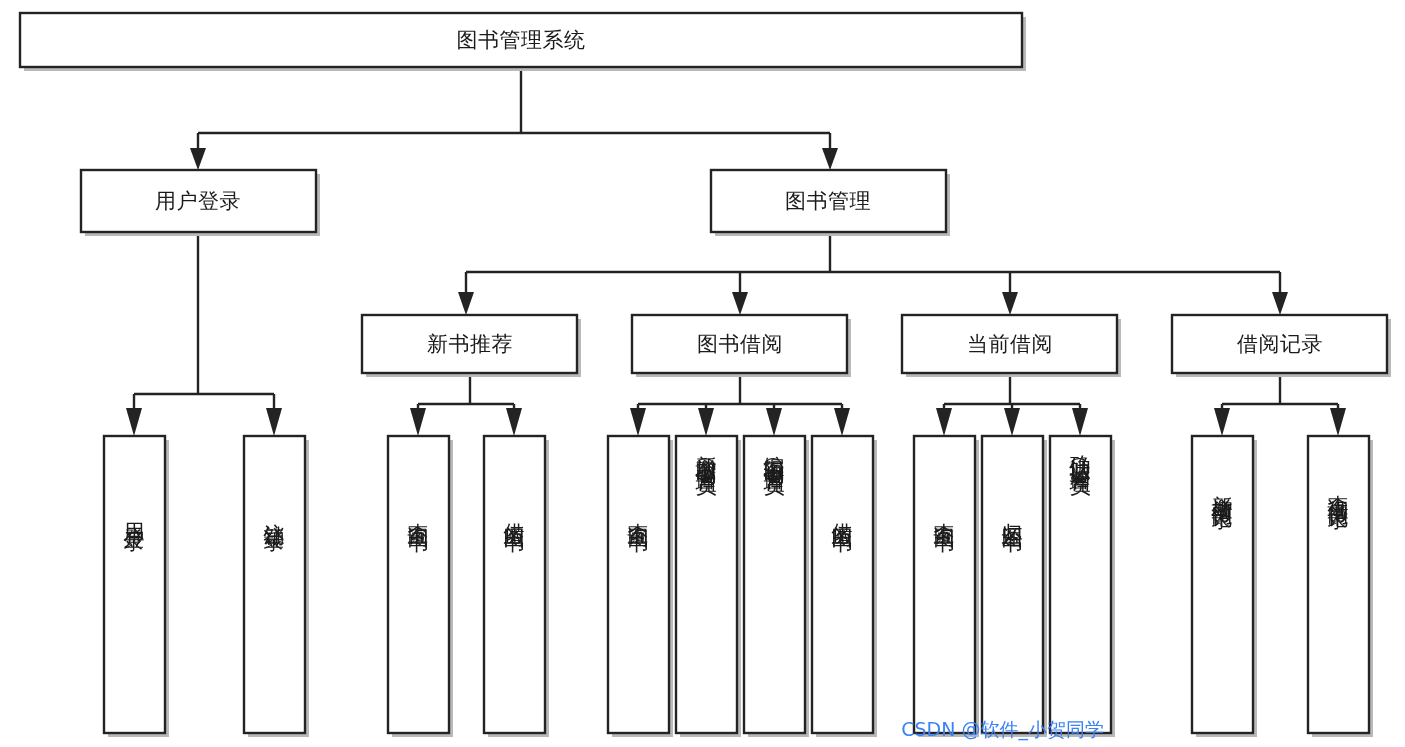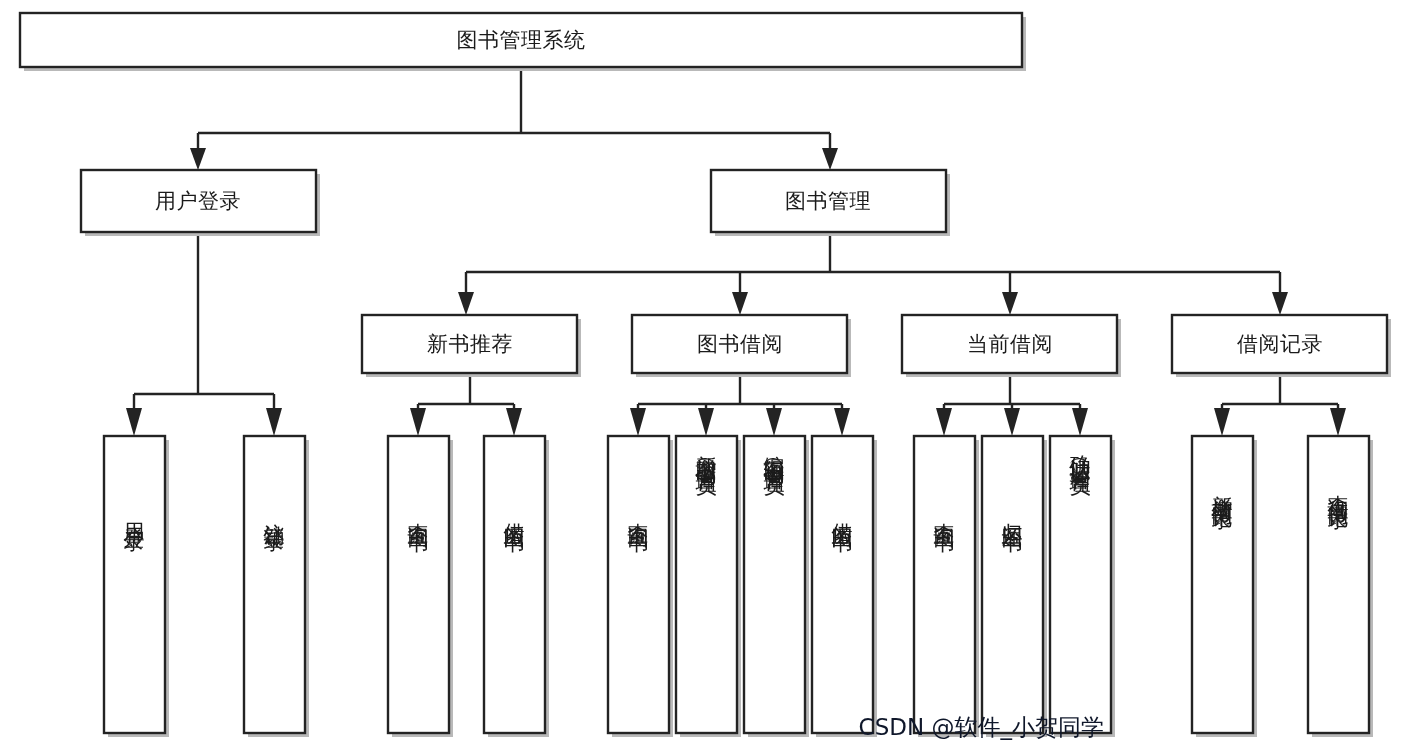--- a/index.html
+++ b/index.html
@@ -62,22 +62,22 @@
     text-anchor: middle;
     writing-mode: vertical-rl;
     glyph-orientation-vertical: 0;
     letter-spacing: 3px;
   }
   .watermark-text {
     position: absolute;
     right: 8px;
     bottom: 4px;
     font-family: "DejaVu Sans", "Liberation Sans", sans-serif;
-    font-size: 23px;
-    color: #0f172a;
+    font-size: 19px;
+    color: #3b82f6;
     white-space: nowrap;
     user-select: none;
   }
 </style>
 </head>
 <body>
 
 <div id="diagram-root">
 
   <svg class="diagram-svg" viewBox="0 0 1405 747" xmlns="http://www.w3.org/2000/svg">

